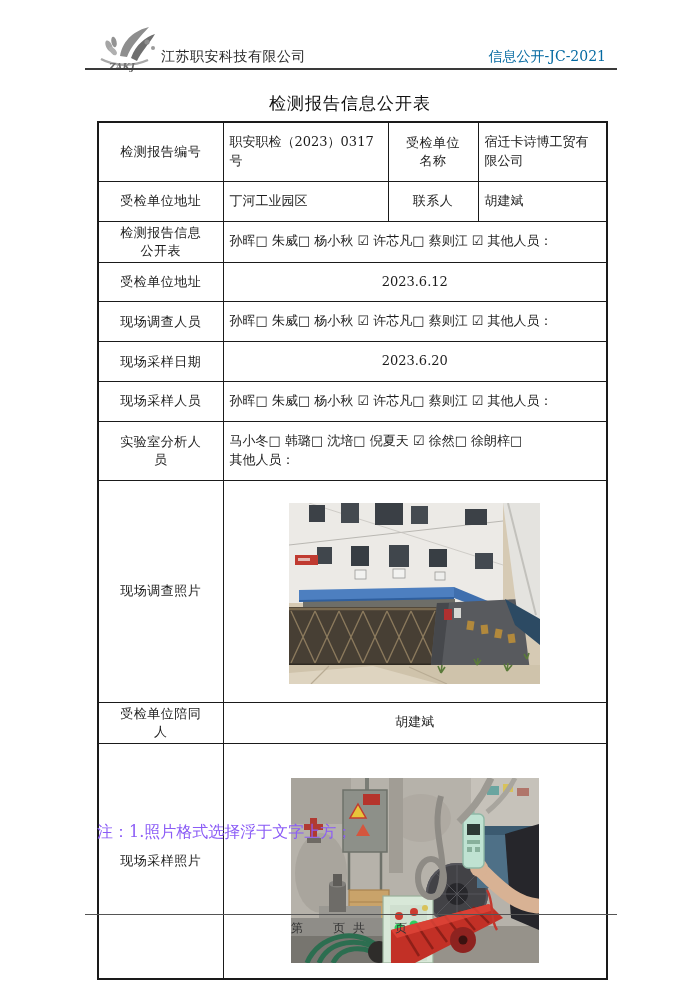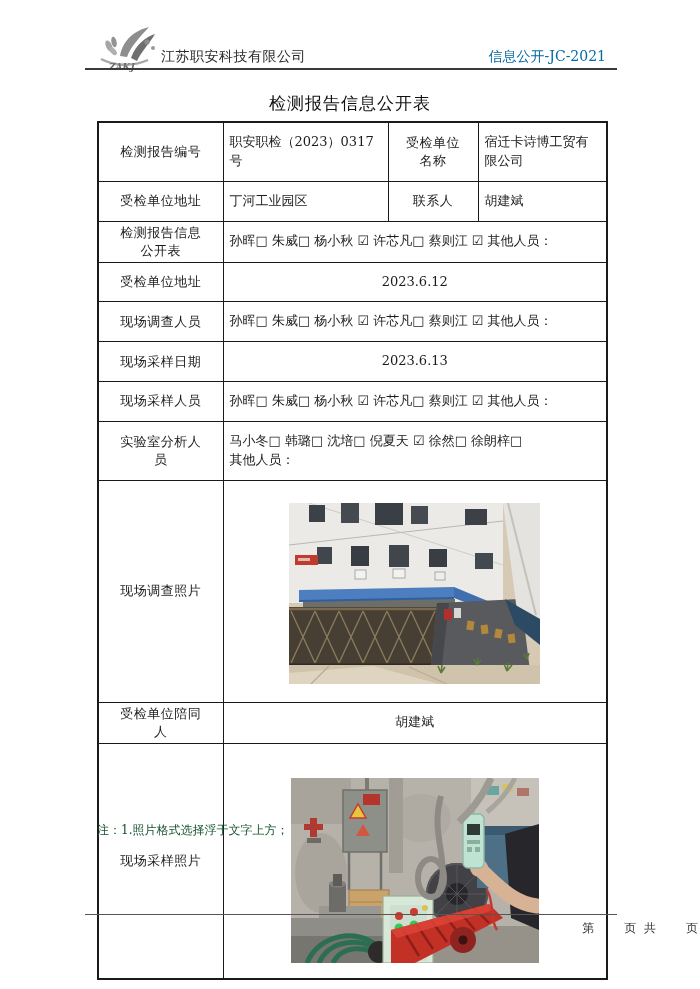--- a/index.html
+++ b/index.html
@@ -48,29 +48,29 @@
     padding:2px 16px; letter-spacing:0.5px;margin-left:30px;
   }
   table.form td { padding:10px 6px; vertical-align:middle; line-height:1.45; }
   td.center { text-align:center; }
   td.photo-cell { text-align:center; vertical-align:top; }
   .photo-frame { display:inline-block; line-height:0; }
   .two-line span { display:block; }
   
   .footnote {
     position:absolute; left:97px; top:822px;
-    font-size:12px; color:#14532d;
+    font-size:16px; color:#8b5cf6;
   }
   .footer-rule {
     position:absolute; left:85px; top:914px; width:532px; height:1px;
     background:#555;
   }
   .page-footer {
     position:absolute; left:0; top:920px; width:700px;
-    text-align:right; font-size:12px; color:#333; letter-spacing:2px;
+    text-align:center; font-size:12px; color:#333; letter-spacing:2px;
   }
 </style>
 </head>
 <body>
 
 <div class="page">
 
   <svg class="logo" width="62" height="46" viewBox="0 0 62 46">
     <path d="M24,30 C27,13 40,4 53,1 C44,11 35,20 31,31 Z" fill="#8e8e8e"></path>
     <path d="M35,32 C40,18 50,11 59,8 C53,18 45,26 41,35 Z" fill="#6f6f6f"></path>
@@ -115,21 +115,21 @@
     <tr style="height:21px">
       <th>受检单位地址</th>
       <td colspan="3" class="center">2023.6.12</td>
     </tr>
     <tr style="height:21px">
       <th>现场调查人员</th>
       <td colspan="3">孙晖□ 朱威□ 杨小秋 ☑ 许芯凡□ 蔡则江 ☑ 其他人员：</td>
     </tr>
     <tr style="height:21px">
       <th>现场采样日期</th>
-      <td colspan="3" class="center">2023.6.13</td>
+      <td colspan="3" class="center">2023.6.20</td>
     </tr>
     <tr style="height:22px">
       <th>现场采样人员</th>
       <td colspan="3">孙晖□ 朱威□ 杨小秋 ☑ 许芯凡□ 蔡则江 ☑ 其他人员：</td>
     </tr>
     <tr style="height:40px">
       <th>实验室分析人员</th>
       <td colspan="3" class="two-line">
         <span>马小冬□ 韩璐□  沈培□ 倪夏天 ☑ 徐然□ 徐朗梓□</span>
         <span>其他人员：</span>

